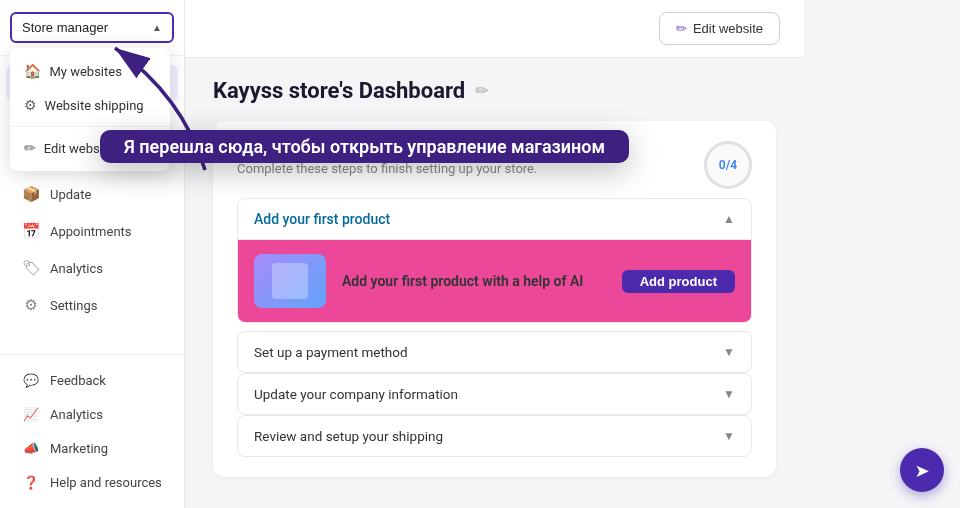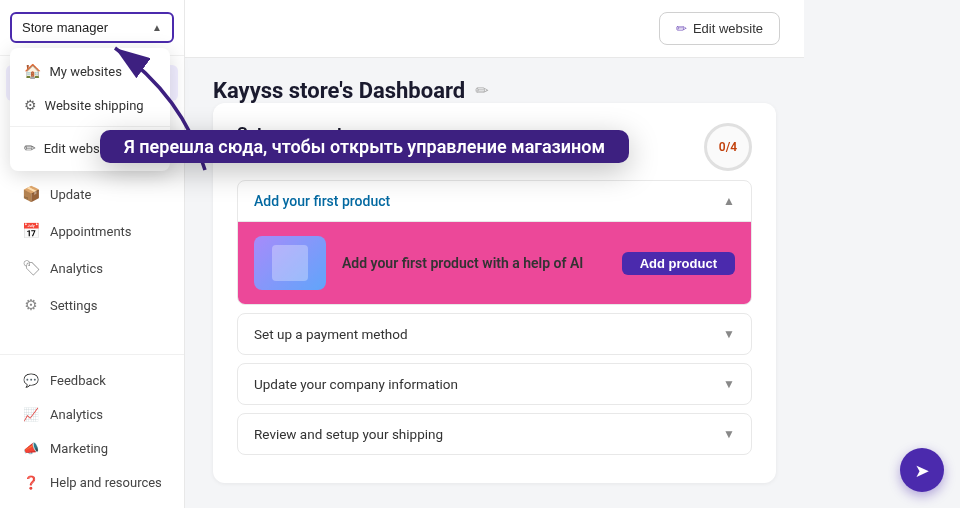--- a/index.html
+++ b/index.html
@@ -178,20 +178,21 @@
       padding: 20px 28px;
       overflow-y: auto;
       flex: 1;
       position: relative;
     }
 
     .page-title-row {
       display: flex;
       align-items: center;
       gap: 10px;
+      margin-bottom: 18px;
     }
 
     .page-title {
       font-size: 22px;
       font-weight: 700;
       color: #1a1a2e;
     }
 
     .edit-pencil {
       color: #aaa;
@@ -230,21 +231,21 @@
     .progress-circle {
       width: 48px;
       height: 48px;
       border-radius: 50%;
       border: 3px solid #e0e0e0;
       display: flex;
       align-items: center;
       justify-content: center;
       font-size: 12px;
       font-weight: 600;
-      color: #c2410c;
+      color: #3b82f6;
       background: #fafafa;
     }
 
     
     .setup-item {
       border: 1px solid #e8e8e8;
       border-radius: 8px;
       margin-bottom: 8px;
       overflow: hidden;
     }
@@ -362,21 +363,21 @@
     }
 
     
     .collapsed-item {
       display: flex;
       justify-content: space-between;
       align-items: center;
       padding: 12px 16px;
       border: 1px solid #e8e8e8;
       border-radius: 8px;
-      margin-bottom: 8px;
+      margin-bottom: 0;
       cursor: pointer;
       background: #fff;
     }
 
     .collapsed-item-title {
       font-size: 13.5px;
       color: #333;
     }
   </style>
 </head>

